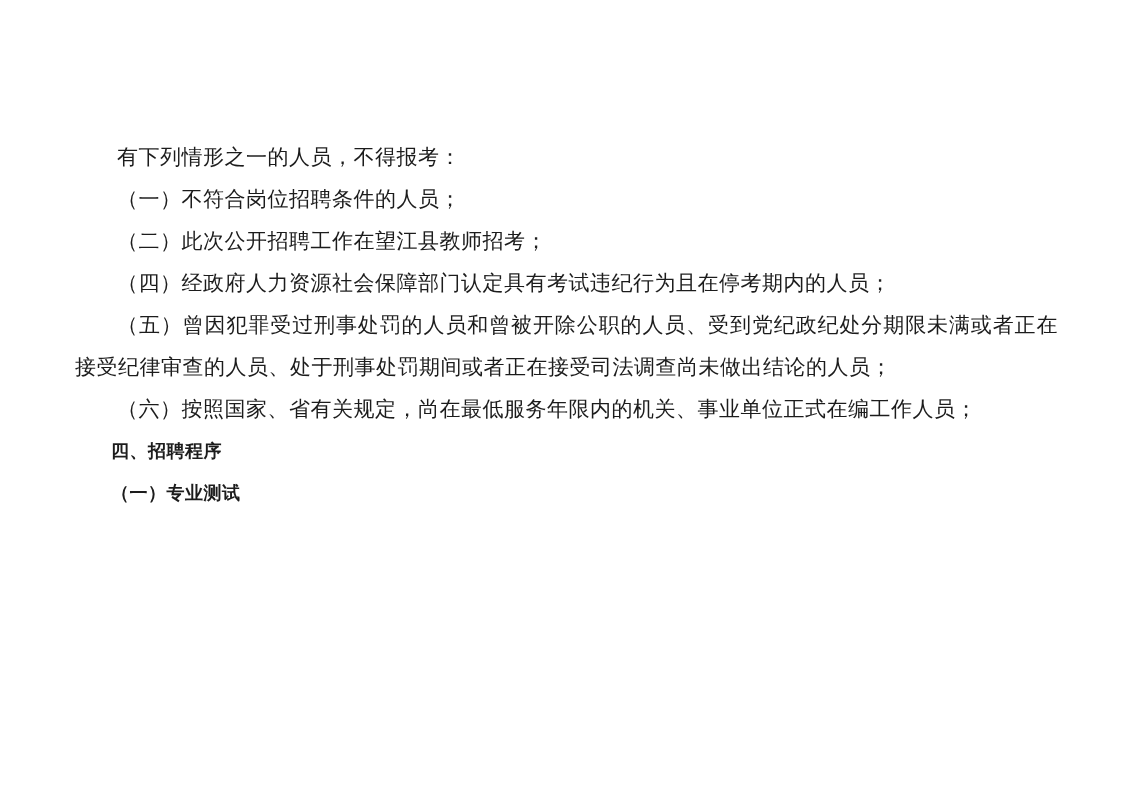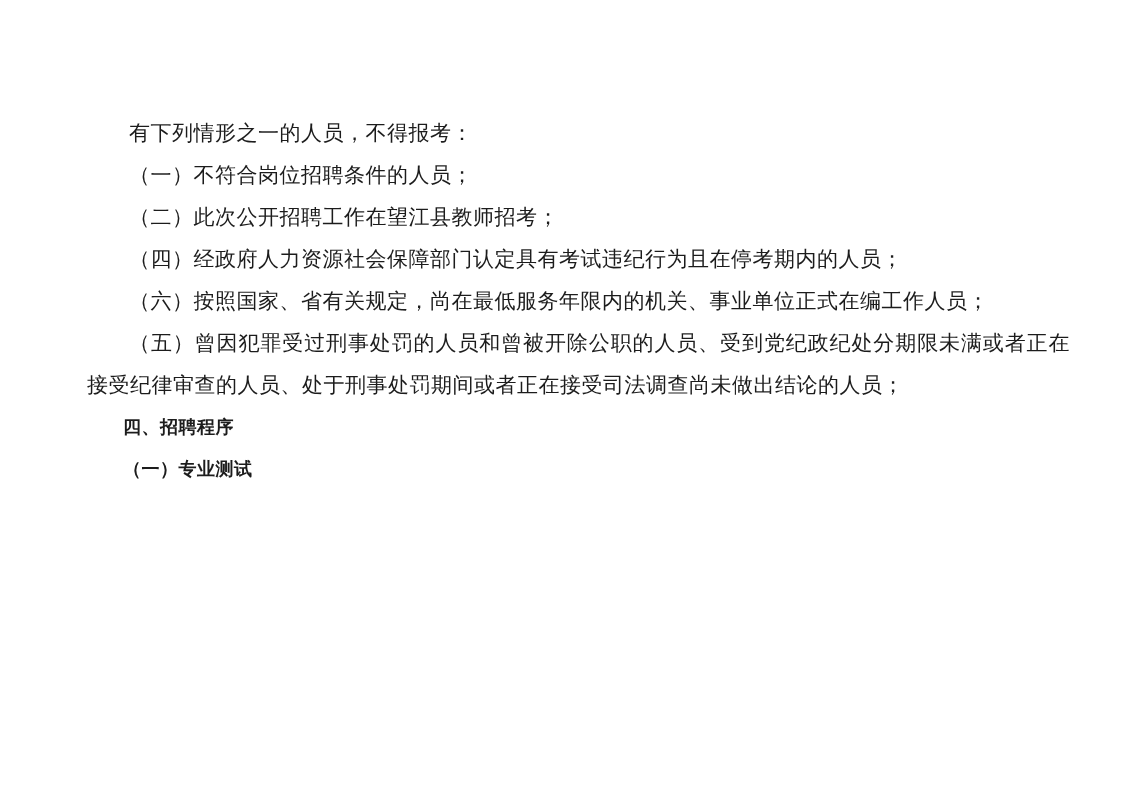--- a/index.html
+++ b/index.html
@@ -15,28 +15,27 @@
   .page {
     position: relative;
     width: 1122px;
     height: 793px;
     background: #ffffff;
     color: #1c1c1c;
   }
   .doc-content {
     position: absolute;
     left: 75px;
-    top: 112px;
+    top: 136px;
     width: 983px;
     font-family: "Liberation Serif", "DejaVu Serif", serif;
     font-size: 21px;
     line-height: 42px;
     letter-spacing: 0.5px;
     text-align: justify;
-    margin-left: 12px;
   }
   .doc-content p {
     margin: 0;
     padding: 0;
     text-indent: 2em;
   }
   .doc-content p.heading {
     font-family: "Liberation Sans", "DejaVu Sans", sans-serif;
     font-weight: bold;
     font-size: 18px;
@@ -45,18 +44,18 @@
 </style>
 </head>
 <body>
 
 <div class="page">
   <div class="doc-content">
       <p class="body">有下列情形之一的人员，不得报考：</p>
       <p class="body">（一）不符合岗位招聘条件的人员；</p>
       <p class="body">（二）此次公开招聘工作在望江县教师招考；</p>
       <p class="body">（四）经政府人力资源社会保障部门认定具有考试违纪行为且在停考期内的人员；</p>
+      <p class="body">（五）曾因犯罪受过刑事处罚的人员和曾被开除公职的人员、受到党纪政纪处分期限未满或者正在接受纪律审查的人员、处于刑事处罚期间或者正在接受司法调查尚未做出结论的人员；</p>
       <p class="body">（六）按照国家、省有关规定，尚在最低服务年限内的机关、事业单位正式在编工作人员；</p>
-      <p class="body">（五）曾因犯罪受过刑事处罚的人员和曾被开除公职的人员、受到党纪政纪处分期限未满或者正在接受纪律审查的人员、处于刑事处罚期间或者正在接受司法调查尚未做出结论的人员；</p>
       <p class="heading">四、招聘程序</p>
       <p class="heading">（一）专业测试</p>
     </div>
 </div>
 
 </body></html>

